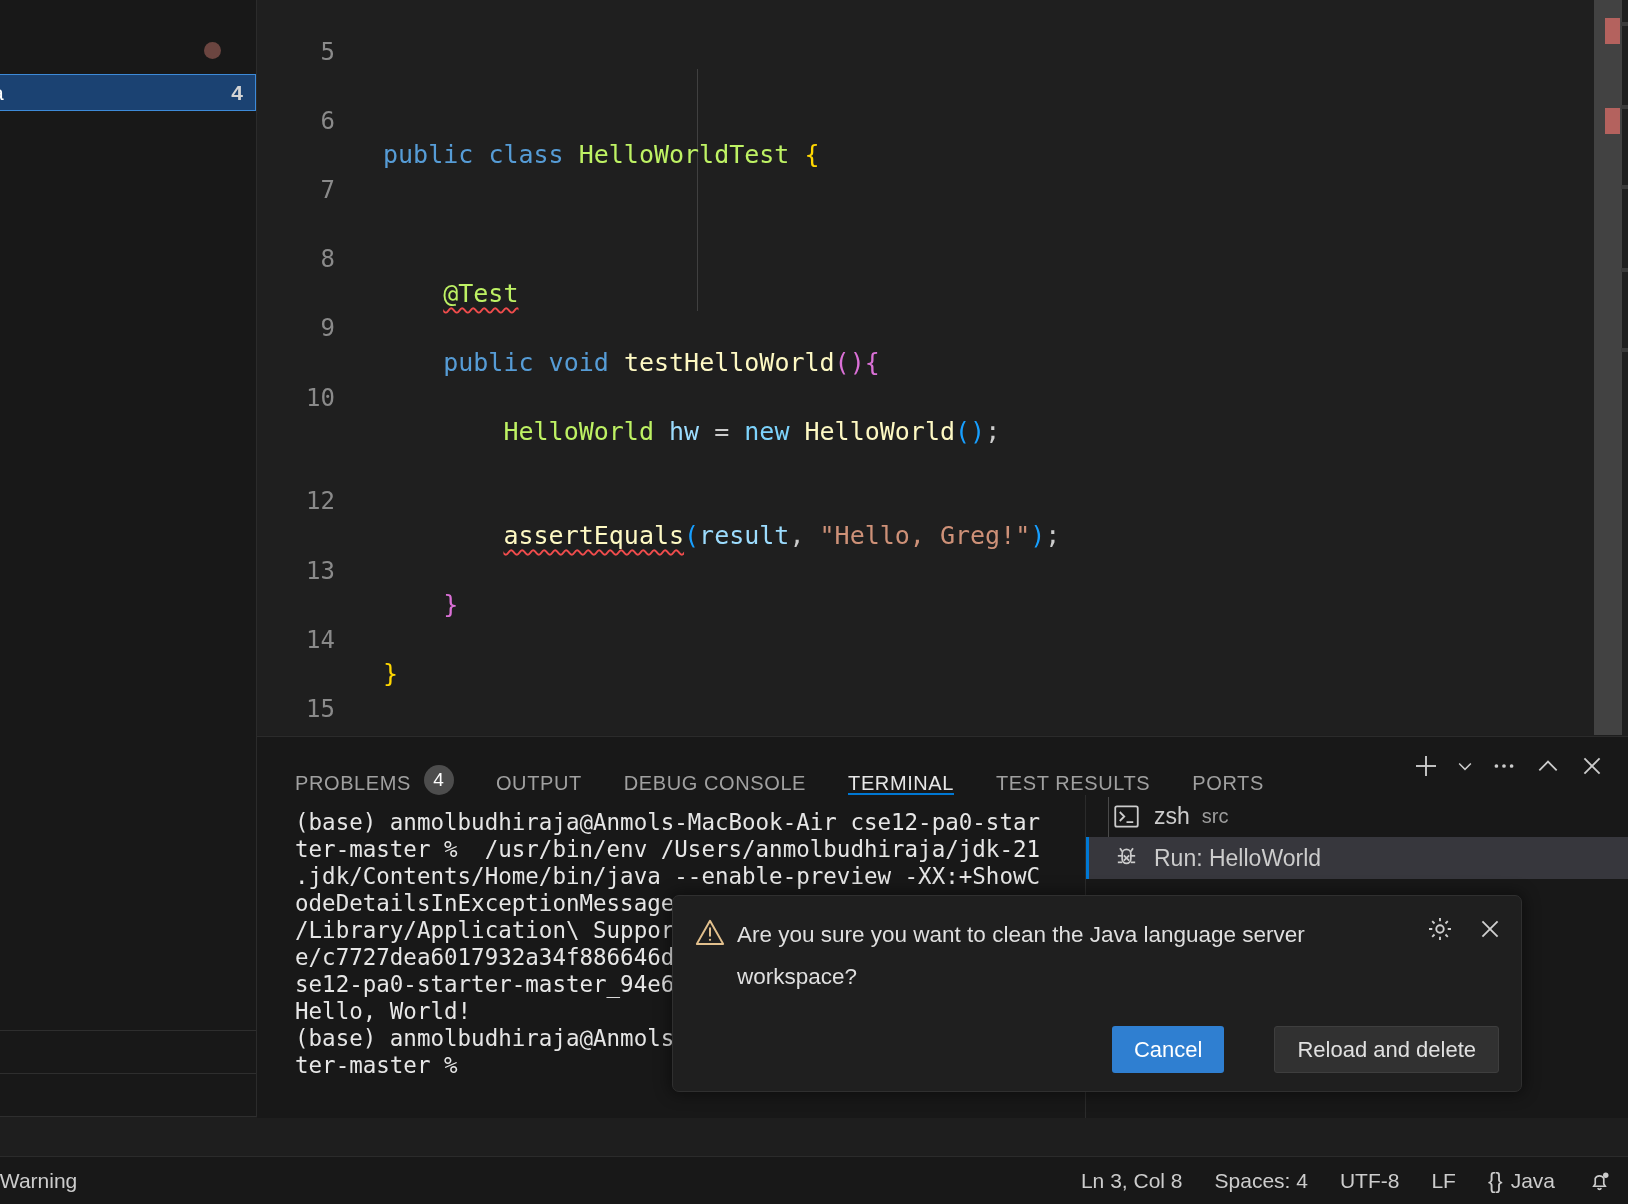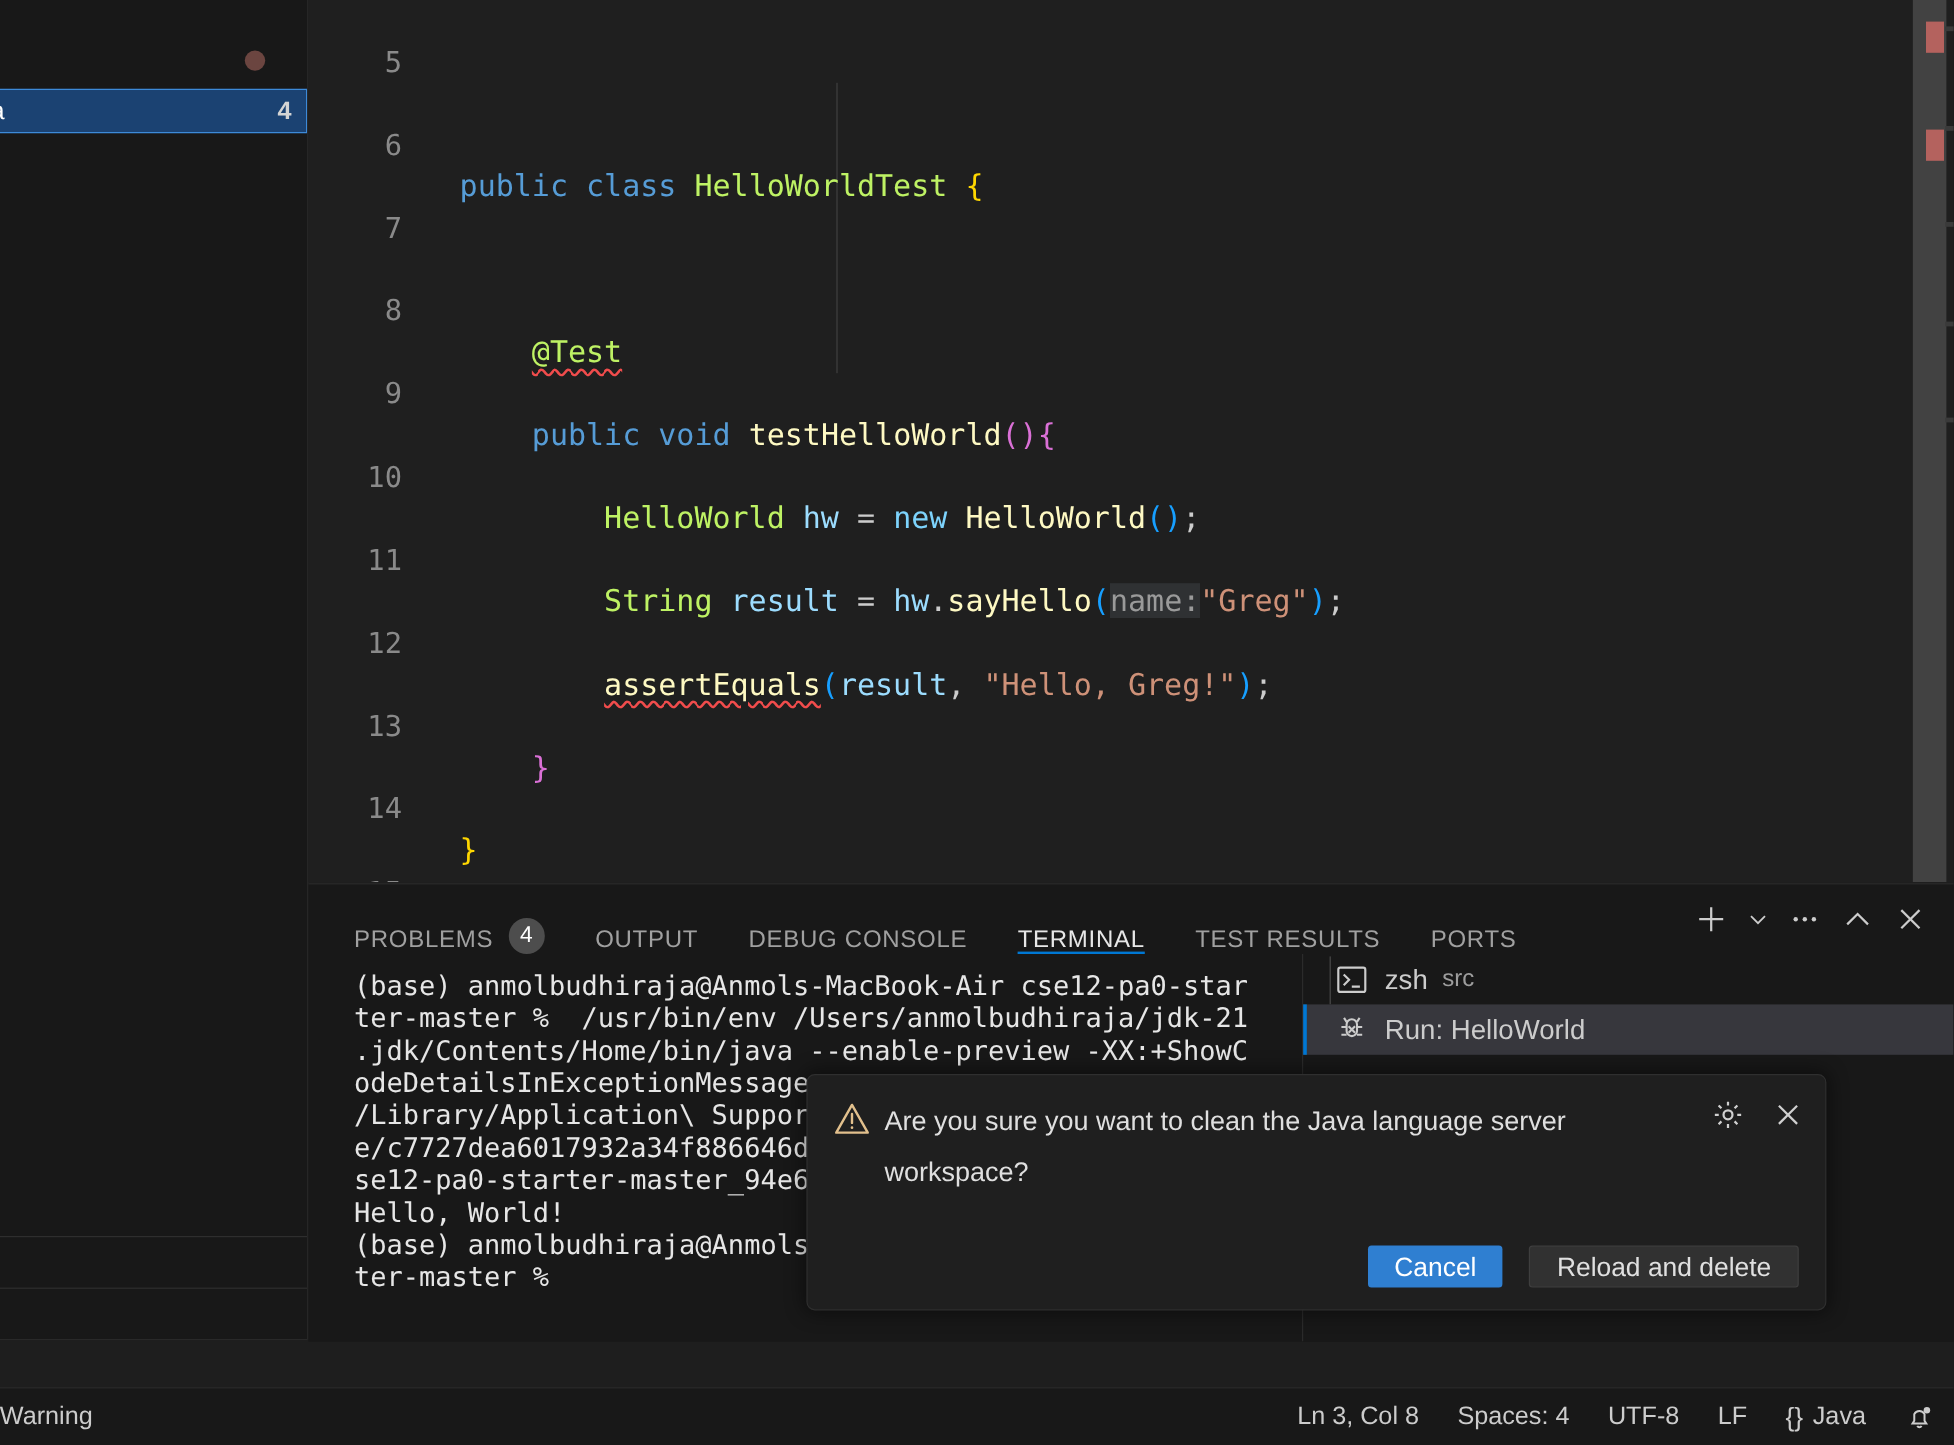--- a/index.html
+++ b/index.html
@@ -312,33 +312,33 @@
     font-size: 21px;
     color: #cfcfcf;
   }
   #toast-buttons {
     position: absolute;
     right: 22px; bottom: 18px;
     display: flex;
     gap: 22px;
   }
   .toast-btn {
-    height: 35px;
+    height: 47px;
     padding: 0 22px;
     border-radius: 3px;
     font-size: 22px;
     display: flex;
     align-items: center;
     justify-content: center;
     border: none;
     font-family: "Liberation Sans", sans-serif;
     white-space: nowrap;
   }
   .toast-btn.primary { background: #2f7fd1; color: #ffffff; }
-  .toast-btn.secondary { background: #313131; color: #e0e0e0; border: 1px solid #3e3e3e; }
+  .toast-btn.secondary { background: #313131; color: #e0e0e0; border: 1px solid #3e3e3e; margin-left: 28px; }
 
   
   #statusbar {
     position: absolute;
     left: 0; bottom: 0;
     width: 1628px; height: 47px;
     background: #181818;
     border-top: 1px solid #2b2b2b;
     display: flex;
     align-items: center;
@@ -403,24 +403,20 @@
   <div class="code-line" style="top:138.4px;">
     <span class="ln">9</span>
     <span class="code">    <span class="kw">public</span> <span class="kw">void</span> <span class="fn">testHelloWorld</span><span class="br2">()</span><span class="br2">{</span></span>
   </div>
 
   <div class="code-line" style="top:173px;">
     <span class="ln">10</span>
     <span class="code">        <span class="type">HelloWorld</span> <span class="var">hw</span> <span class="punc">=</span> <span class="kw2">new</span> <span class="fn">HelloWorld</span><span class="br3">()</span><span class="punc">;</span></span>
   </div>
 
-  <div class="code-line" style="top:207.6px;">
-    <span class="ln">11</span>
-    <span class="code">        <span class="type">String</span> <span class="var">result</span> <span class="punc">=</span> <span class="var">hw</span><span class="punc">.</span><span class="fn">sayHello</span><span class="br3">(</span><span class="hintbg">name:</span><span class="str">"Greg"</span><span class="br3">)</span><span class="punc">;</span></span>
-  </div>
 
   <div class="code-line" style="top:242.2px;">
     <span class="ln">12</span>
     <span class="code">        <span class="fn sq">assertEquals</span><span class="br3">(</span><span class="var">result</span><span class="punc">,</span> <span class="str">"Hello, Greg!"</span><span class="br3">)</span><span class="punc">;</span></span>
   </div>
 
   <div class="code-line" style="top:276.8px;">
     <span class="ln">13</span>
     <span class="code">    <span class="br2">}</span></span>
   </div>

